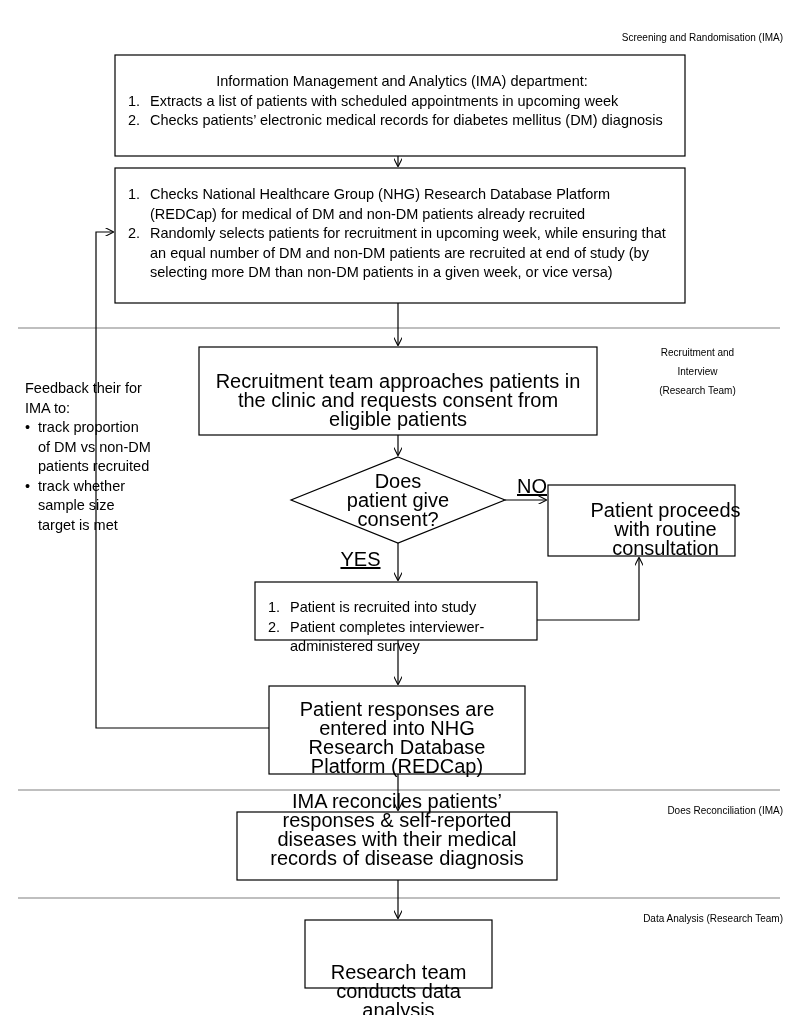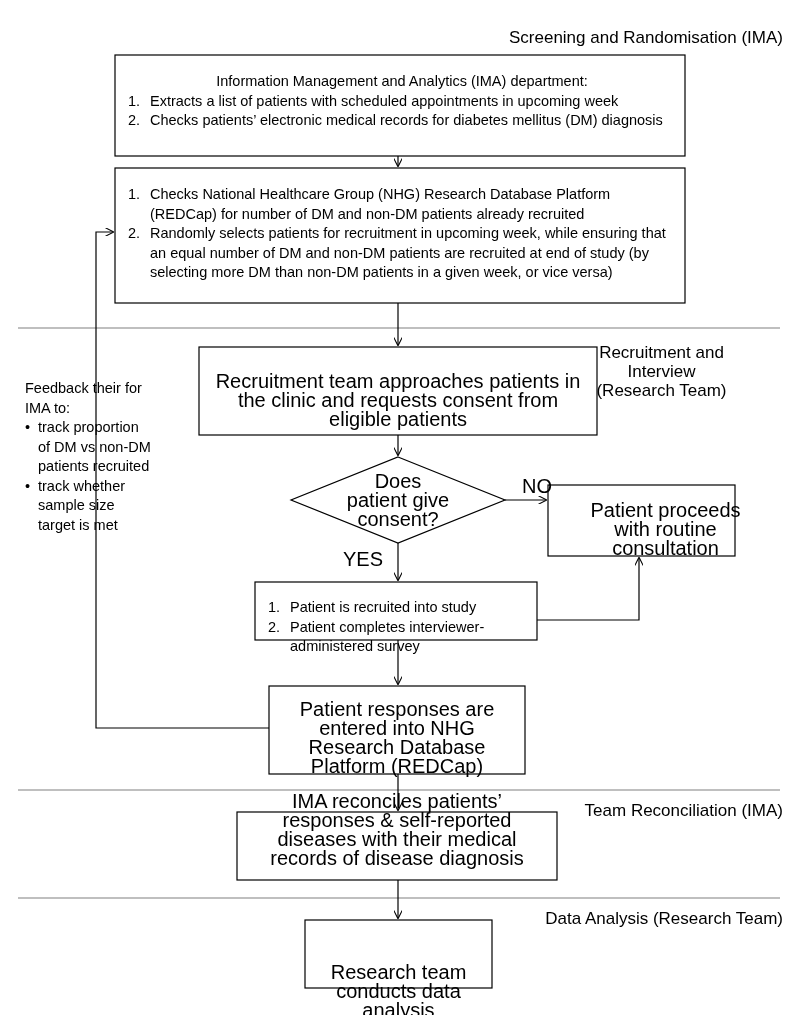--- a/index.html
+++ b/index.html
@@ -44,24 +44,24 @@
   .lbl {
     position: absolute;
     font-family: "Liberation Sans", sans-serif;
     font-size: 20px;
     line-height: 19px;
     color: #000000;
     white-space: pre-wrap;
   }
   .lbl-center { text-align: center; }
   .lbl-right  { text-align: right; }
-  .lbl-left   { text-align: right; }
+  .lbl-left   { text-align: center; text-decoration: underline; }
 
   .phase-label {
-    font-size: 17px;
+    font-size: 10px;
     line-height: 19px;
   }
 
   
   .listblock {
     position: absolute;
     font-size: 14.5px;
     line-height: 19.5px;
     margin-top: 8px;
   }
@@ -124,44 +124,44 @@
   <path class="fc-line" d="M 537 620 L 639 620 L 639 558" marker-end="url(#arrow)"></path>
   <line class="fc-line" x1="398" y1="640" x2="398" y2="684" marker-end="url(#arrow)"></line>
   <line class="fc-line" x1="398" y1="774" x2="398" y2="810" marker-end="url(#arrow)"></line>
   <line class="fc-line" x1="398" y1="880" x2="398" y2="918" marker-end="url(#arrow)"></line>
 
   <path class="fc-line" d="M 269 728 L 96 728 L 96 232 L 113 232" marker-end="url(#arrow)"></path>
 </svg>
 
 <div class="lbl lbl-right phase-label" style="left:440px; top:28px; width:343px;">Screening and Randomisation (IMA)</div>
 
-<div class="lbl lbl-center phase-label" style="left:574px; top:343px; width:175px;">Recruitment and
+<div class="lbl lbl-center phase-label" style="left:610px; top:343px; width:175px;">Recruitment and
 Interview
 (Research Team)</div>
 
-<div class="lbl lbl-right phase-label" style="left:450px; top:801px; width:333px;">Team Reconciliation (IMA)</div>
+<div class="lbl lbl-right phase-label" style="left:450px; top:801px; width:333px;">Does Reconciliation (IMA)</div>
 
 <div class="lbl lbl-right phase-label" style="left:430px; top:909px; width:353px;">Data Analysis (Research Team)</div>
 
 <div class="listblock" style="left:128px; top:64px; width:548px;">
   <div class="heading-centered">Information Management and Analytics (IMA) department:</div>
   <div class="li">
     <span class="li-mark">1.</span>
     <span class="li-text">Extracts a list of patients with scheduled appointments in upcoming week</span>
   </div>
   <div class="li">
     <span class="li-mark">2.</span>
     <span class="li-text">Checks patients’ electronic medical records for diabetes mellitus (DM) diagnosis</span>
   </div>
 </div>
 
 <div class="listblock" style="left:128px; top:177px; width:550px;">
   <div class="li">
     <span class="li-mark">1.</span>
-    <span class="li-text">Checks National Healthcare Group (NHG) Research Database Platform (REDCap) for number of DM and non-DM patients already recruited</span>
+    <span class="li-text">Checks National Healthcare Group (NHG) Research Database Platform (REDCap) for medical of DM and non-DM patients already recruited</span>
   </div>
   <div class="li">
     <span class="li-mark">2.</span>
     <span class="li-text">Randomly selects patients for recruitment in upcoming week, while ensuring that an equal number of DM and non-DM patients are recruited at end of study (by selecting more DM than non-DM patients in a given week, or vice versa)</span>
   </div>
 </div>
 
 <div class="lbl lbl-center" style="left:215px; top:372px; width:366px;">Recruitment team approaches patients in the clinic and requests consent from eligible patients</div>
 
 <div class="lbl lbl-center" style="left:318px; top:472px; width:160px;">Does

